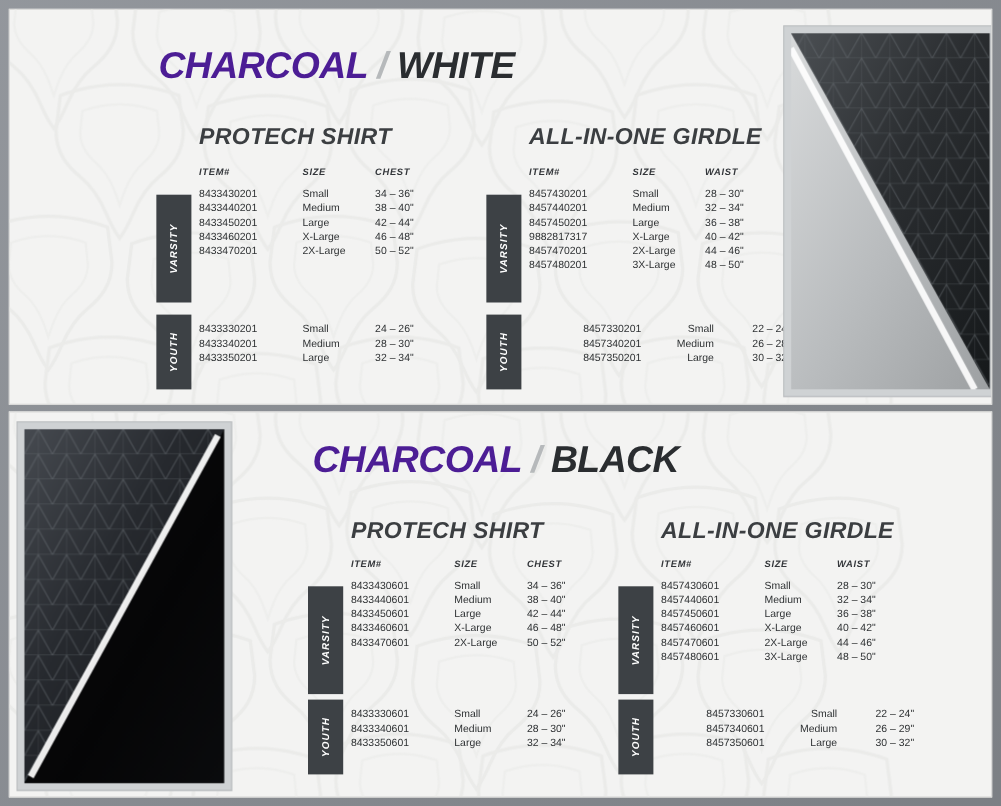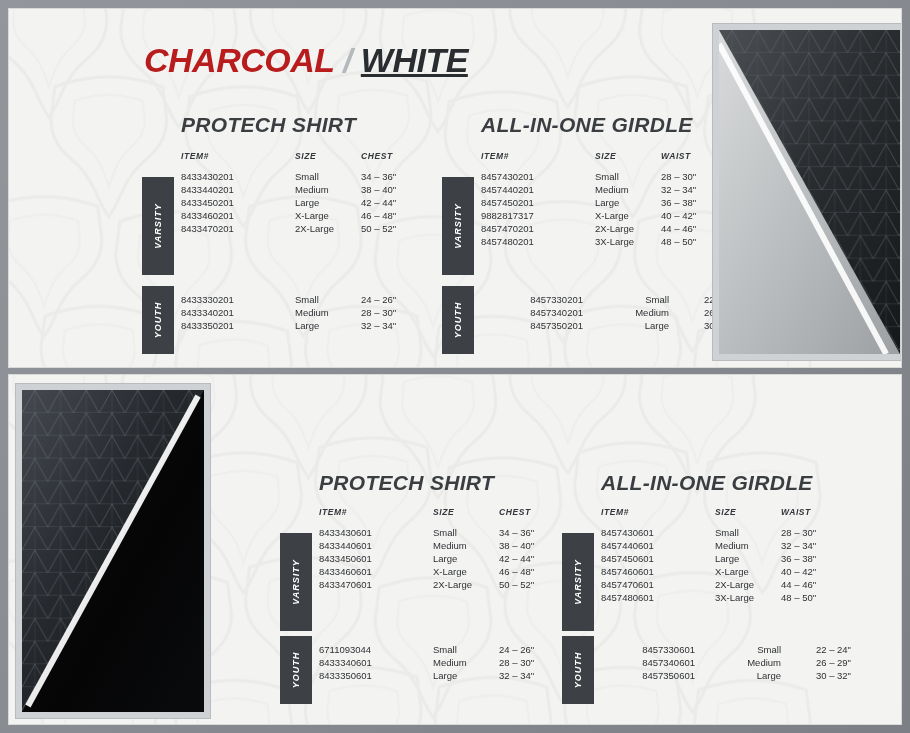--- a/index.html
+++ b/index.html
@@ -35,23 +35,23 @@
   }
 
   
   .headline {
     position: absolute;
     font-style: italic;
     font-weight: bold;
     letter-spacing: -0.5px;
     white-space: nowrap;
   }
-  .headline .g1 { color: #b91c1c; }
+  .headline .g1 { color: #4c1d95; }
   .headline .slash { color: #b6b9bb; }
-  .headline .g2 { color: #2a2d30; text-decoration: underline; }
+  .headline .g2 { color: #2a2d30; }
 
   #headline-white { left: 135px; top: 32px; font-size: 34px; }
   #headline-black { left: 275px; top: 398px; font-size: 34px; }
 
   
   .sec-title {
     position: absolute;
     font-style: italic;
     font-weight: bold;
     font-size: 21px;
@@ -73,21 +73,21 @@
     font-size: 8.5px;
     letter-spacing: 0.6px;
     color: #33363a;
     margin-bottom: 9px;
   }
   .row, .hdr {
     display: flex;
   }
   .row { line-height: 13px; }
   .c-item { width: 94px; }
-  .c-size { width: 66px; margin-left: 20px; }
+  .c-size { width: 66px; }
   .c-meas { width: 70px; }
 
   
   .vtab {
     position: absolute;
     background: #3d4145;
     color: #ffffff;
     font-style: italic;
     font-weight: bold;
     font-size: 9px;
@@ -340,20 +340,25 @@
           <use href="#cp" x="625" y="190"></use>
         <use href="#cp" x="30" y="285"></use>
           <use href="#cp" x="165" y="298"></use>
           <use href="#cp" x="295" y="285"></use>
         <use href="#cp" x="425" y="295"></use>
           <use href="#cp" x="555" y="285"></use>
           <use href="#cp" x="685" y="298"></use>
       </g>
     </svg>
 
+    <div class="headline" id="headline-black" style="top:24px;">
+      <span class="g1">CHARCOAL</span>
+      <span class="slash">/</span>
+      <span class="g2">BLACK</span>
+    </div>
 
     <div class="sec-title" style="left:310px; top:96px;">PROTECH SHIRT</div>
 
     <div class="tbl" style="left:310px; top:132px;">
       <div class="hdr">
         <div class="c-item">ITEM#</div>
         <div class="c-size">SIZE</div>
         <div class="c-meas">CHEST</div>
       </div>
       <div class="row">
@@ -382,21 +387,21 @@
           <div class="c-meas">50 – 52"</div>
         </div>
     </div>
 
     <div class="vtab" style="left:271px; top:158px; width:32px; height:98px;">
       <span>VARSITY</span>
     </div>
 
     <div class="tbl" style="left:310px; top:268px;">
       <div class="row">
-          <div class="c-item">6711093044</div>
+          <div class="c-item">8433330601</div>
           <div class="c-size">Small</div>
           <div class="c-meas">24 – 26"</div>
         </div>
       <div class="row">
           <div class="c-item">8433340601</div>
           <div class="c-size">Medium</div>
           <div class="c-meas">28 – 30"</div>
         </div>
       <div class="row">
           <div class="c-item">8433350601</div>

